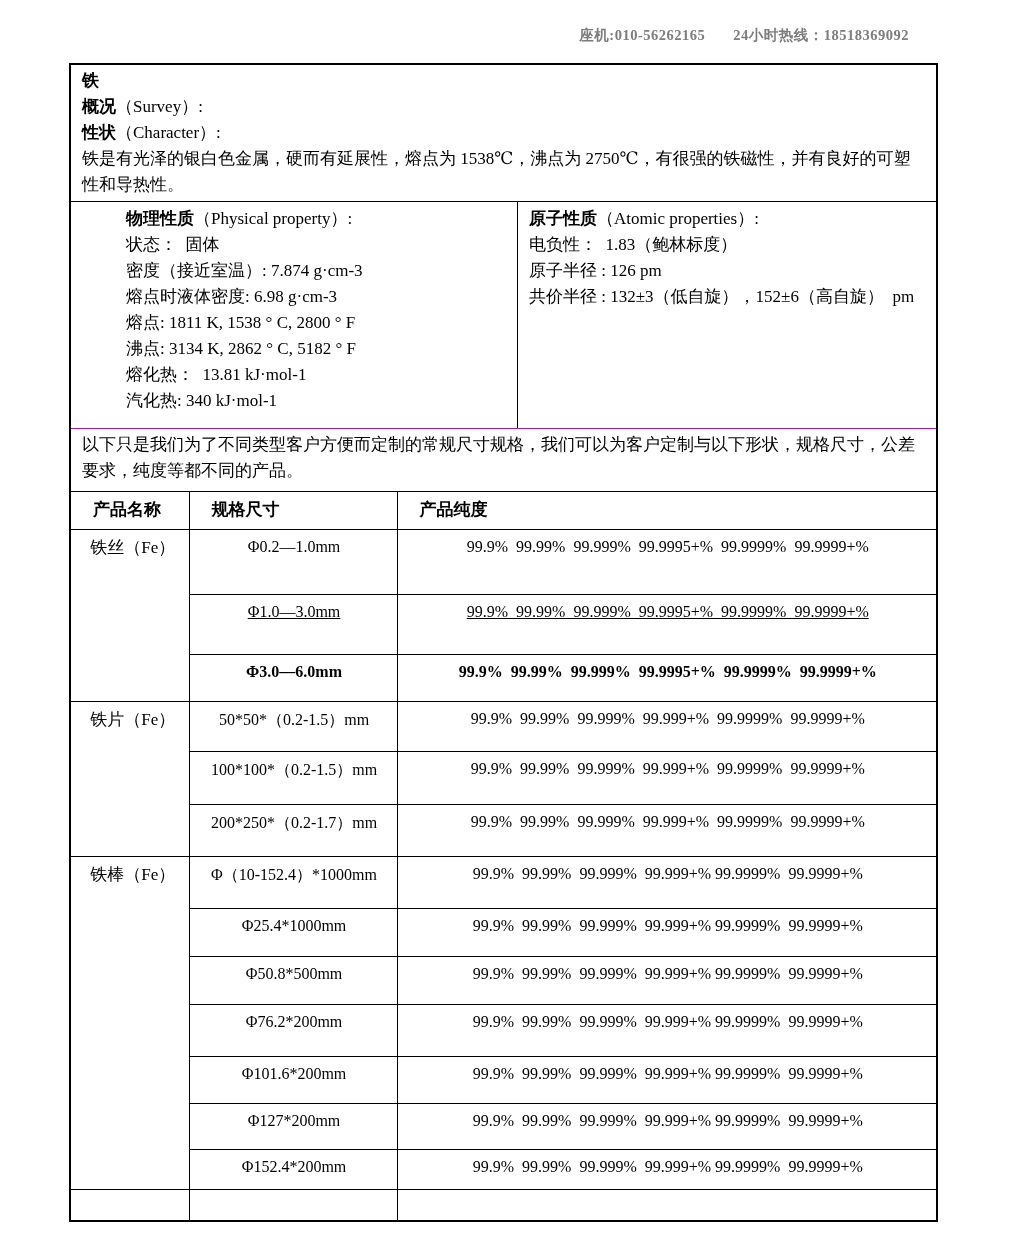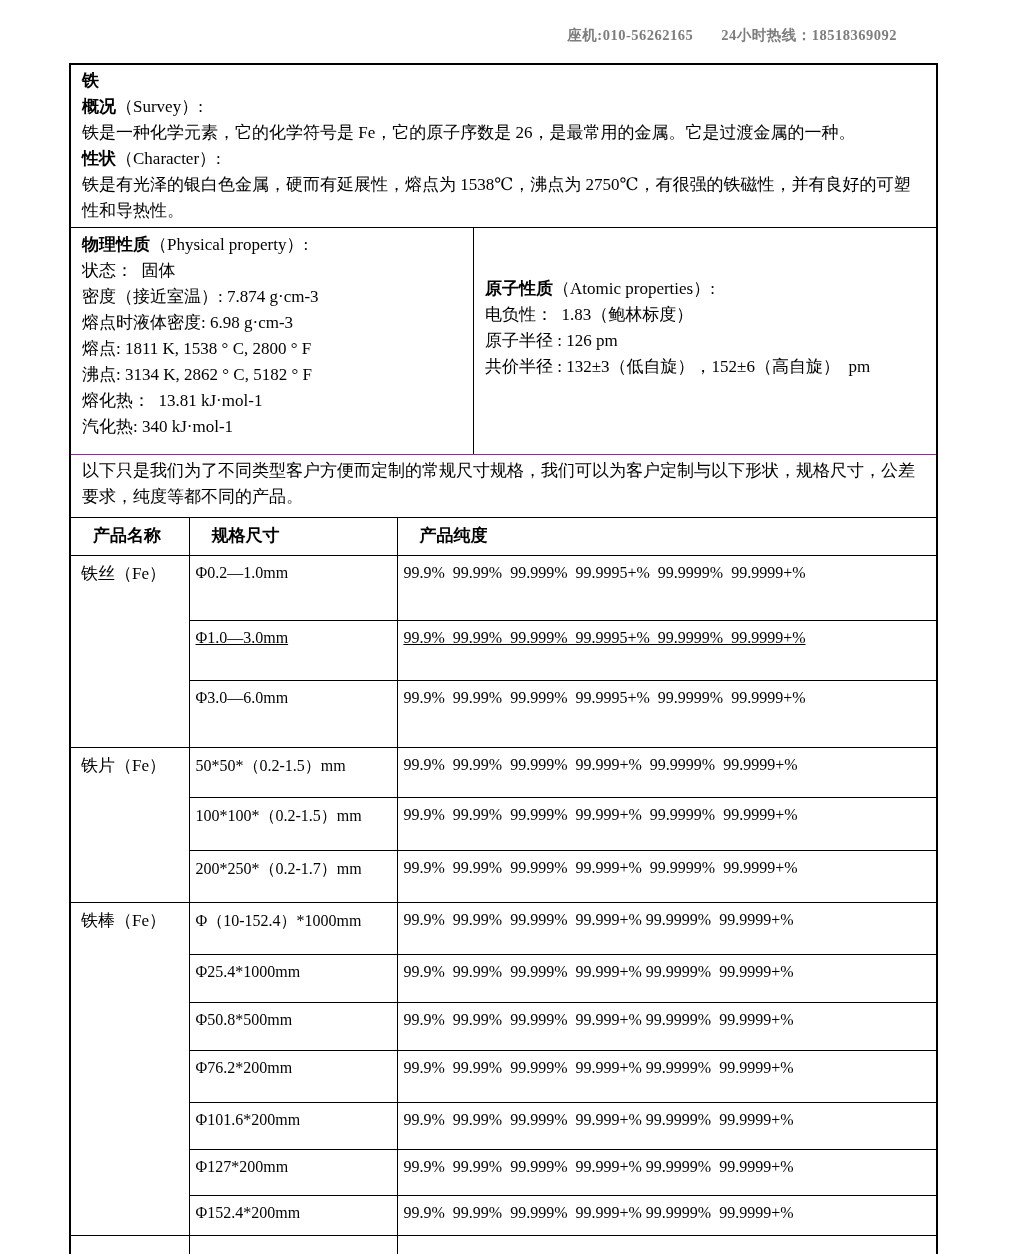--- a/index.html
+++ b/index.html
@@ -1,57 +1,56 @@
 <!DOCTYPE html>
 <html><head>
 <meta charset="utf-8">
 <style>
   * { margin:0; padding:0; box-sizing:border-box; }
   html,body { width:1028px; height:1254px; background:#ffffff; overflow:hidden; position:relative;
     font-family:"Liberation Serif","DejaVu Serif",serif; color:#000; }
 
-  .page-header { position:absolute; top:26px; left:0; width:897px; text-align:right;
+  .page-header { position:absolute; top:26px; left:12px; width:897px; text-align:right;
     font-size:14.5px; font-weight:bold; color:#7d7d7d; letter-spacing:0.5px; }
   .page-header .sep { display:inline-block; width:28px; }
 
   .doc { position:absolute; top:63px; left:69px; width:869px; border:2px solid #000; background:#fff; }
 
   .txt { font-size:17px; line-height:26px; }
   .line { white-space:pre-wrap; }
   .b { font-weight:bold; }
 
   .intro { padding:3px 11px 3px; }
   .two-col { display:flex; border-top:1px solid #000; }
-  .col-left { width:403px; border-right:1px solid #000; padding:4px 11px 14px; }
-  .col-right { flex:1; padding:4px 11px 4px;margin-top:44px; }
+  .col-left { width:403px; border-right:1px solid #000; padding:4px 11px 14px;margin-left:44px; }
+  .col-right { flex:1; padding:4px 11px 4px; }
   .note { border-top:1px solid #a21caf; padding:3px 11px 7px; }
 
   table.products { width:100%; border-collapse:collapse; border-top:1px solid #000; table-layout:fixed; }
   .products th, .products td { border:1px solid #000; vertical-align:top; text-align:left; }
   .products th:first-child, .products td:first-child { border-left:none; }
   .products th:last-child,  .products td:last-child  { border-right:none; }
   .products tbody tr:last-child td { border-bottom:none; }
   .products th { font-size:17px; font-weight:bold; padding:6px 4px 0 22px; height:38px; }
-  .products td { font-size:16px; padding:8px 4px 0 6px; }
+  .products td { font-size:16px; padding:8px 4px 0 6px;text-align:center; }
   .products td.name-cell { font-size:17px; padding-left:10px; padding-top:6px; }
   .products td.purity-cell { white-space:pre; }
 </style>
 </head>
 <body>
 
 <div class="page-header">
   <span>座机:010-56262165</span><span class="sep"></span><span>24小时热线：18518369092</span>
 </div>
 
 <div class="doc">
 
   <div class="intro txt">
     <div class="line b">铁</div>
     <div class="line"><span class="b">概况</span><span>（Survey）:</span></div>
-    <div class="line">铁是一种化学元素，它的化学符号是 Fe，它的原子序数是 26，是最常用的金属。它是过渡金属的一种。</div>
     <div class="line"><span class="b">性状</span><span>（Character）:</span></div>
     <div class="line">铁是有光泽的银白色金属，硬而有延展性，熔点为 1538℃，沸点为 2750℃，有很强的铁磁性，并有良好的可塑性和导热性。</div>
   </div>
 
   <div class="two-col">
     <div class="col-left txt">
       <div class="line"><span class="b">物理性质</span><span>（Physical property）:</span></div>
       <div>
           <div class="line">状态：  固体</div>
           <div class="line">密度（接近室温）: 7.874 g·cm-3</div>
@@ -92,21 +91,21 @@
     <tbody id="products-body">
         <tr style="height: 65px;">
           <td class="name-cell" rowspan="3">铁丝（Fe）</td>
           <td class="spec-cell">Φ0.2—1.0mm</td>
           <td class="purity-cell">99.9%  99.99%  99.999%  99.9995+%  99.9999%  99.9999+%</td>
         </tr>
         <tr style="height: 60px; text-decoration: underline;">
           <td class="spec-cell">Φ1.0—3.0mm</td>
           <td class="purity-cell">99.9%  99.99%  99.999%  99.9995+%  99.9999%  99.9999+%</td>
         </tr>
-        <tr style="height: 67px;">
+        <tr style="height: 47px; font-weight: bold;">
           <td class="spec-cell">Φ3.0—6.0mm</td>
           <td class="purity-cell">99.9%  99.99%  99.999%  99.9995+%  99.9999%  99.9999+%</td>
         </tr>
         <tr style="height: 50px; margin-left: 36px;">
           <td class="name-cell" rowspan="3">铁片（Fe）</td>
           <td class="spec-cell">50*50*（0.2-1.5）mm</td>
           <td class="purity-cell">99.9%  99.99%  99.999%  99.999+%  99.9999%  99.9999+%</td>
         </tr>
         <tr style="height: 53px;">
           <td class="spec-cell">100*100*（0.2-1.5）mm</td>

